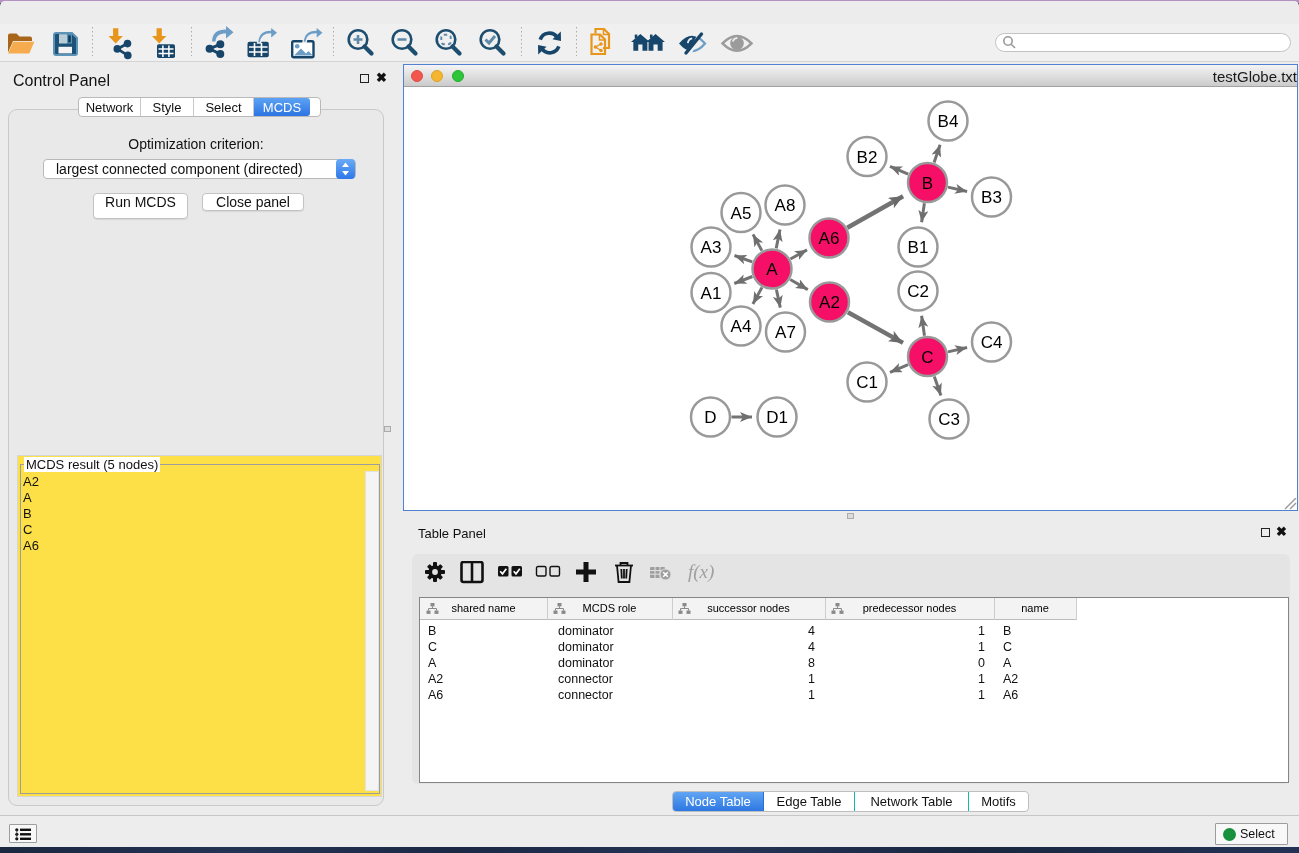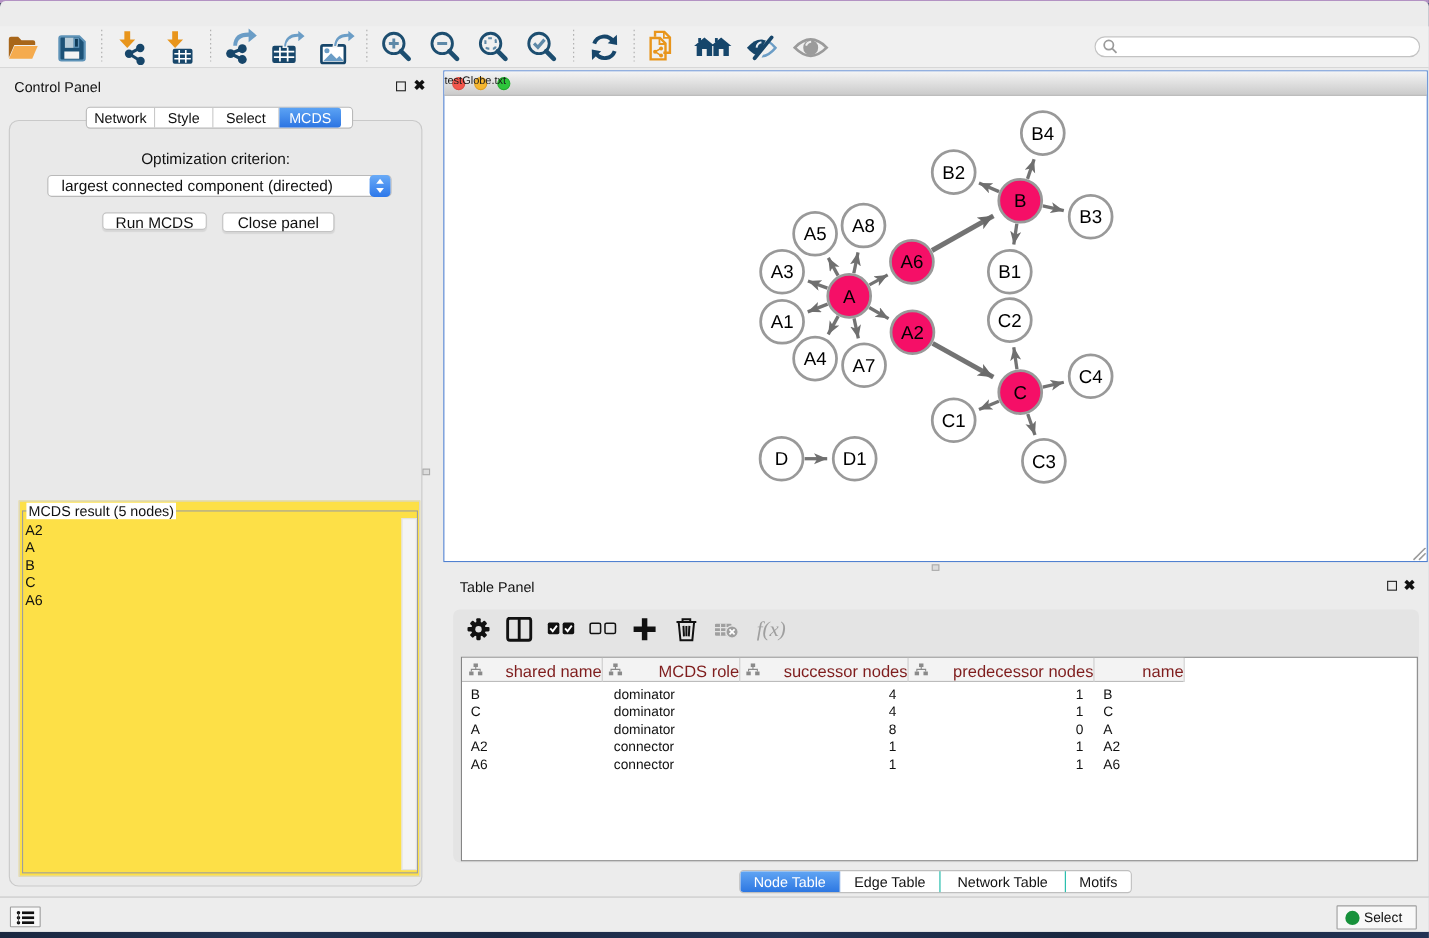--- a/index.html
+++ b/index.html
@@ -9,55 +9,55 @@
 #titlebar{left:0;top:0;width:1299px;height:23px;background:linear-gradient(#ffffff 0px,#efedee 4px,#d3d1d2 100%);border-bottom:1px solid #b4b2b3}
 .tl{border-radius:50%;width:12px;height:12px;top:5.7px}
 #titlebar .t1{left:8px;background:#f25e52;border:0.5px solid #dd4d44}
 #titlebar .t2{left:28px;background:#f5b62f;border:0.5px solid #dfa023}
 #titlebar .t3{left:48px;background:#2ec53b;border:0.5px solid #24ad2e}
 #wtitle{left:0;top:4px;width:1299px;text-align:center;font-size:13px;color:#3f3f3f}
 #toolbar{left:0;top:23px;width:1299px;height:38px;background:#f0f0f0;border-bottom:1px solid #d4d4d4}
 #searchbox{left:995px;top:9px;width:296px;height:19px;background:#fff;border:1px solid #c3c3c3;border-radius:10px}
 #content{left:0;top:61px;width:1299px;height:753px;background:#ececec}
 
-#cp-title{left:13px;top:10px;font-size:13px;color:#111}
+#cp-title{left:13px;top:10px;font-size:16px;color:#111}
 .float-ic{width:8.5px;height:8.5px;border:1.5px solid #222}
 #cp-float{left:360px;top:12px}
 #cp-close{left:376px;top:8px;font-size:13px;color:#111;font-weight:bold}
 #cp-panel{left:8px;top:47px;width:376px;height:697px;background:#e9e9e9;border:1px solid #c9c9c9;border-radius:9px}
 #cp-tabs{left:78px;top:35px;width:243px;height:20px;background:#fff;border:1px solid #b9b9b9;border-radius:4px;display:flex;z-index:3}
 #cp-tabs .seg{font-size:13px;color:#111;text-align:center;line-height:19px;border-right:1px solid #c9c9c9;flex:none}
 #cp-tabs .seg:last-child{border-right:none;border-radius:0 3px 3px 0;background:linear-gradient(#5ca3f4,#2c74e2);color:#fff}
 #opt-label{left:8px;top:74px;width:376px;text-align:center;font-size:14px;color:#111}
 #dropdown{left:43px;top:97px;width:313px;height:20px;background:#fff;border:1px solid #b9b9b9;border-radius:4px;font-size:14px;color:#111;line-height:18px;padding-left:12px}
 #dd-btn{left:-1px;top:-1px;width:19px;height:20px;border-radius:4px;background:linear-gradient(#6aabf7,#2d78ea);position:relative;float:right;margin-right:-1px}
 .btn{background:#fff;border:1px solid #c3c3c3;border-radius:4px;font-size:14px;color:#111;text-align:center;line-height:16px;box-shadow:0 1px 1px rgba(0,0,0,0.08)}
-#btn-run{left:93px;top:131px;width:95px;height:16px}
+#btn-run{left:93px;top:131px;width:95px;height:26px}
 #btn-close{left:202px;top:131px;width:102px;height:18px}
 #result-panel{left:17px;top:393px;width:365px;height:342px;background:#fde047;border:1px solid #d6d6d6}
 #result-group{left:2px;top:8px;width:360px;height:330px;border:1px solid #9d9d9d}
 #rg-label{left:3px;top:-8px;background:#fff;padding:0 2px;font-size:13px;color:#111}
 #rg-list{left:2px;top:9px;font-size:13px;color:#111;line-height:16px}
 #rg-scroll{left:344px;top:6px;width:14px;height:320px;background:#f4f4f4;border:1px solid #e2e2e2}
 
 #netframe{left:403px;top:2px;width:895px;height:447px;background:#fff;border:1px solid #5181d0}
 #nf-title{left:0;top:0;width:893px;height:22px;background:linear-gradient(#f4f4f4,#cbcbcb);border-bottom:1px solid #a2a2a2}
 #nf-title .t1{left:7px;background:#f2564c;border:0.5px solid #dd4d44;top:4.5px}
 #nf-title .t2{left:27px;background:#f5b62f;border:0.5px solid #dfa023;top:4.5px}
 #nf-title .t3{left:47.5px;background:#2ec53b;border:0.5px solid #24ad2e;top:4.5px}
-#nf-wtitle{left:0;top:3px;width:893px;text-align:left;font-size:10px;color:#1a1a1a}
+#nf-wtitle{left:0;top:3px;width:893px;text-align:right;font-size:15px;color:#1a1a1a}
 
 #tp-title{left:418px;top:464px;font-size:13px;color:#111}
 #tp-float{left:1261px;top:466px}
 #tp-close{left:1276px;top:462px;font-size:13px;color:#111;font-weight:bold}
 #tp-panel{left:412px;top:492px;width:878px;height:230px;background:#e4e4e4;border-radius:6px}
 #tbl{left:7px;top:43px;width:870px;height:186px;background:#fff;border:1px solid #858585}
 .th-sep{top:0;width:0;height:22px;border-left:1px solid #cdcdcd}
 #tbl-head{left:0;top:0;width:656px;height:22px;background:#f3f3f3;border-bottom:1px solid #bcbcbc}
-.th{top:4px;font-size:15px;color:#7f1d1d;text-align:right}
+.th{top:4px;font-size:11px;color:#000000;text-align:center}
 .td{font-size:12.5px;color:#111}
 
 #bt-tabs{left:672px;top:729px;width:357px;height:21px;background:#fff;border:1px solid #bfbfbf;border-radius:4px;display:flex}
 #bt-tabs .seg{font-size:13px;color:#111;text-align:center;line-height:20px;border-right:1px solid #14b8a6;flex:none}
 #bt-tabs .seg.sel{background:linear-gradient(#61a5f3,#2d77e2);color:#fff;border-radius:3px 0 0 3px;border-right:1px solid #2d6fd0}
 #bt-tabs .seg:last-child{border-right:none}
 
 #statusbar{left:0;top:814px;width:1299px;height:33px;background:#ededed;border-top:1px solid #c6c6c6}
 .sbtn{background:#f8f8f8;border:1px solid #9d9d9d;border-radius:1px}
 #sb-left{left:9px;top:8px;width:28px;height:19px}

